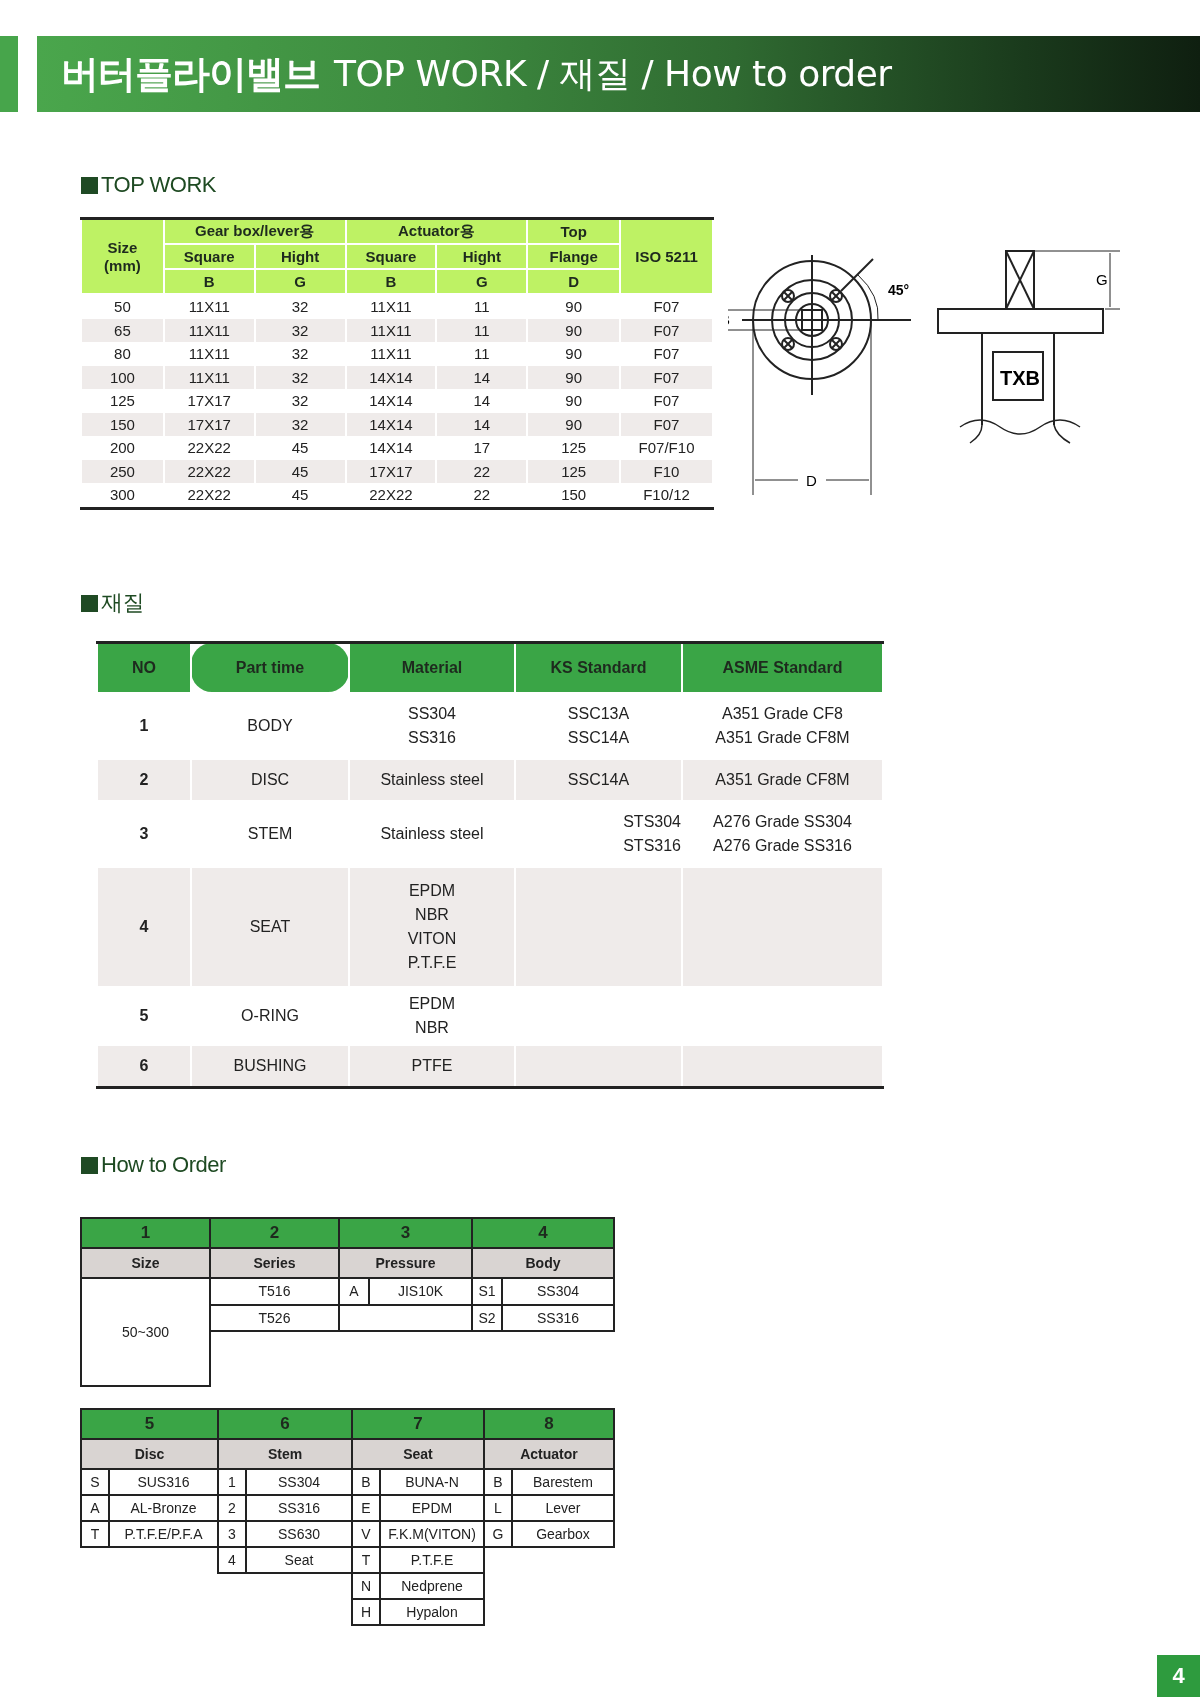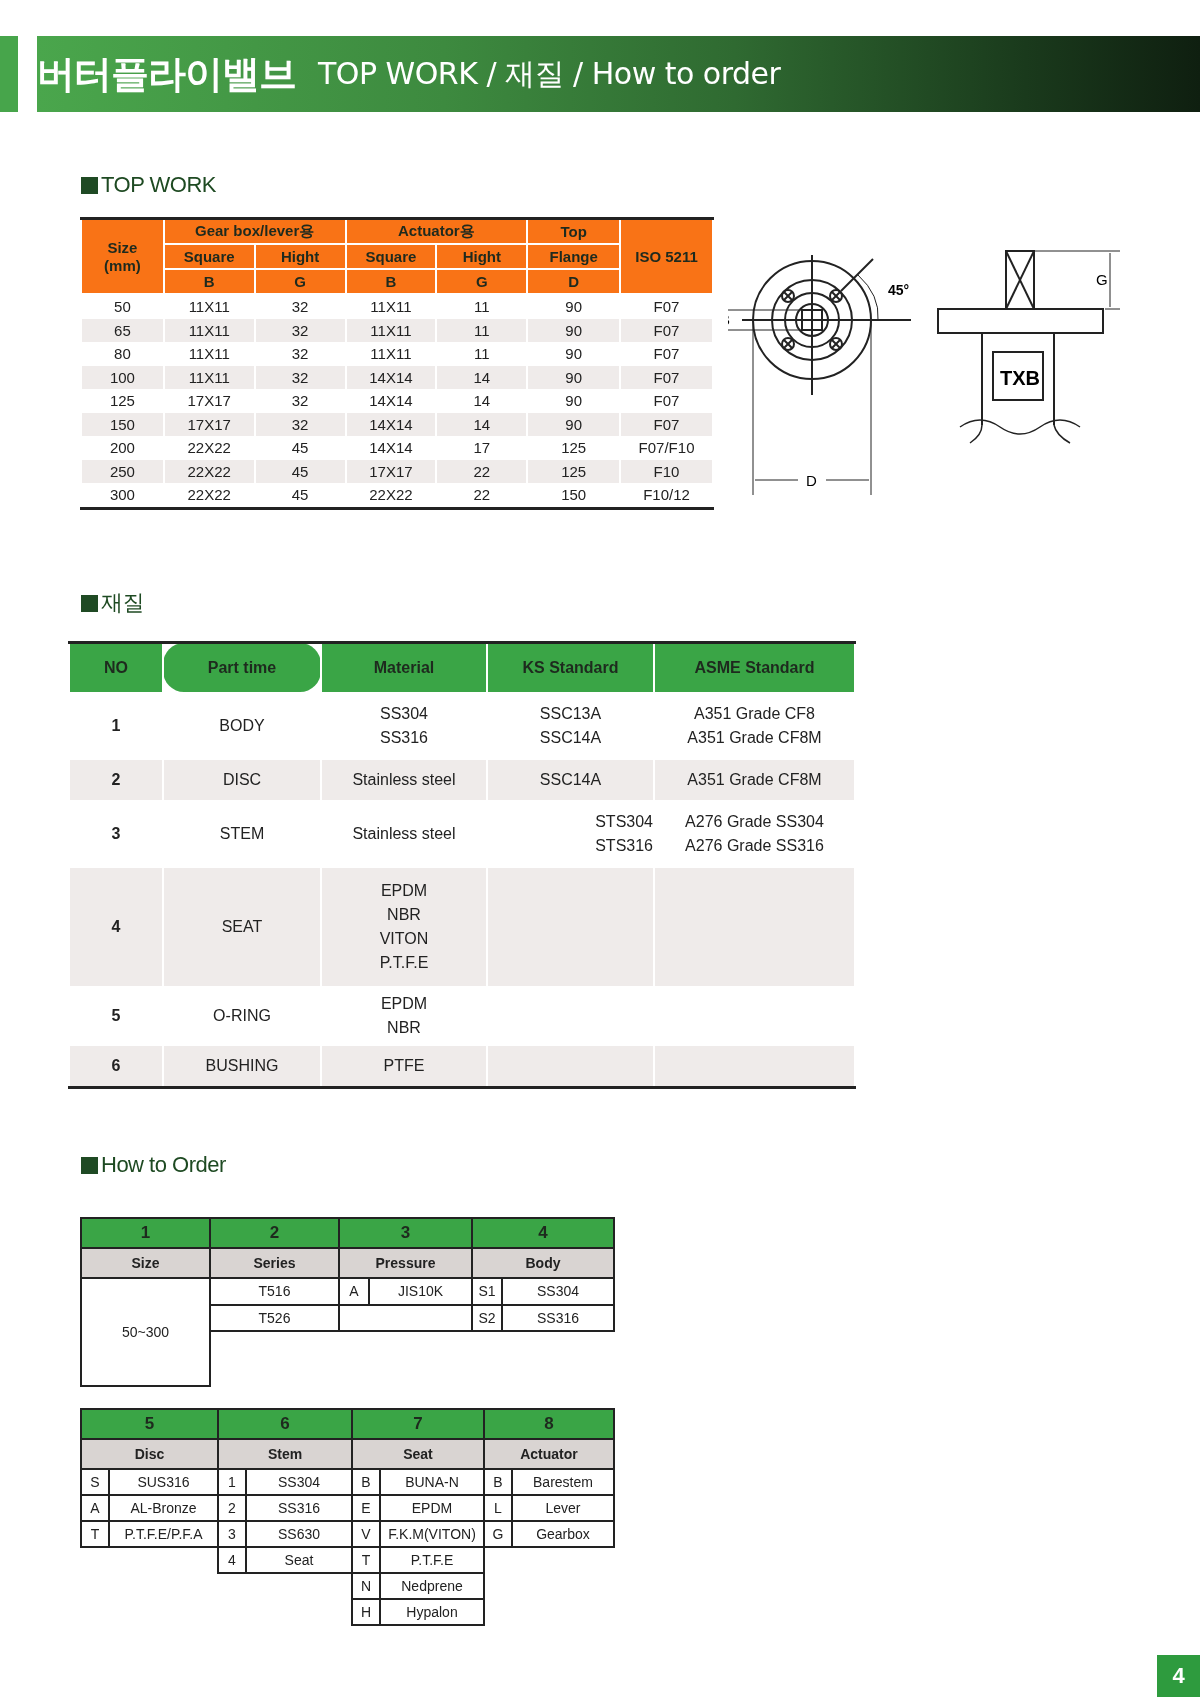--- a/index.html
+++ b/index.html
@@ -4,39 +4,39 @@
 <style>
   html, body { margin:0; padding:0; }
   body { width:1200px; height:1697px; background:#fff; position:relative; overflow:hidden;
          font-family:"Liberation Sans", "DejaVu Sans", sans-serif; color:#222; }
 
   
   .hdr-left { position:absolute; left:0; top:36px; width:18px; height:76px; background:#47a54b; }
   .hdr { position:absolute; left:37px; top:36px; width:1163px; height:76px;
          background:linear-gradient(90deg,#4aa64c 0%,#3d8a3f 35%,#2f6a31 60%,#1a3a1c 85%,#0f1f10 100%);
          display:flex; align-items:center; }
-  .hdr .ko { color:#fff; font-weight:bold; font-size:38px; letter-spacing:-1px; font-family:"DejaVu Sans", sans-serif; }
-  .hdr .en { color:#fff; font-size:30px; margin-left:22px; font-family:"DejaVu Sans", sans-serif; letter-spacing:-0.5px; }
+  .hdr .ko { color:#fff; font-weight:bold; font-size:38px; margin-left:24px; letter-spacing:-1px; font-family:"DejaVu Sans", sans-serif; }
+  .hdr .en { color:#fff; font-size:36px; margin-left:14px; font-family:"DejaVu Sans", sans-serif; letter-spacing:-0.5px; }
 
   .sec-title { position:absolute; left:81px; display:flex; align-items:center; color:#1e4a22;
                font-size:22px; letter-spacing:-0.5px; }
   .sec-title .sq { width:17px; height:17px; background:#1f4a24; margin-right:3px; }
 
   
   table { border-collapse:collapse; }
   .tw { position:absolute; left:80px; top:217px; width:634px; font-size:15px; }
-  .tw th { background:#f97316; color:#1e2a1e; font-weight:bold; border:2px solid #fff; padding:0; height:23px; font-size:15px; }
+  .tw th { background:#bef264; color:#1e2a1e; font-weight:bold; border:2px solid #fff; padding:0; height:23px; font-size:15px; }
   .tw thead tr:first-child th { border-top:3px solid #222; }
   .tw td { text-align:center; height:23.5px; padding:0; border-left:2px solid #fff; border-right:2px solid #fff; }
   .tw tbody tr:nth-child(even) td { background:#efebea; }
   .tw tbody tr:last-child td { border-bottom:3px solid #222; }
   .tw td.sz { font-weight:normal; }
 
   
-  .mt { position:absolute; left:68px; top:641px; width:788px; font-size:16px; }
+  .mt { position:absolute; left:96px; top:641px; width:788px; font-size:16px; }
   .mt th { background:#3aa546; color:#1e2a1e; font-weight:bold; height:46px; border-left:2px solid #fff; border-right:2px solid #fff; border-top:3px solid #222; font-size:16px; }
   .mt td { text-align:center; border-left:2px solid #fff; border-right:2px solid #fff; padding:0; line-height:24px; }
   .mt tr.shade td { background:#efebea; }
   .mt td.no { font-weight:bold; }
   .mt tbody tr:last-child td { border-bottom:3px solid #222; }
 
   
   .ord { position:absolute; font-size:14px; }
   .ord td { border:2px solid #222; text-align:center; padding:0; height:24px; }
   .ord td.num { background:#3aa546; font-weight:bold; font-size:17px; height:28px; color:#1e2a1e; }

